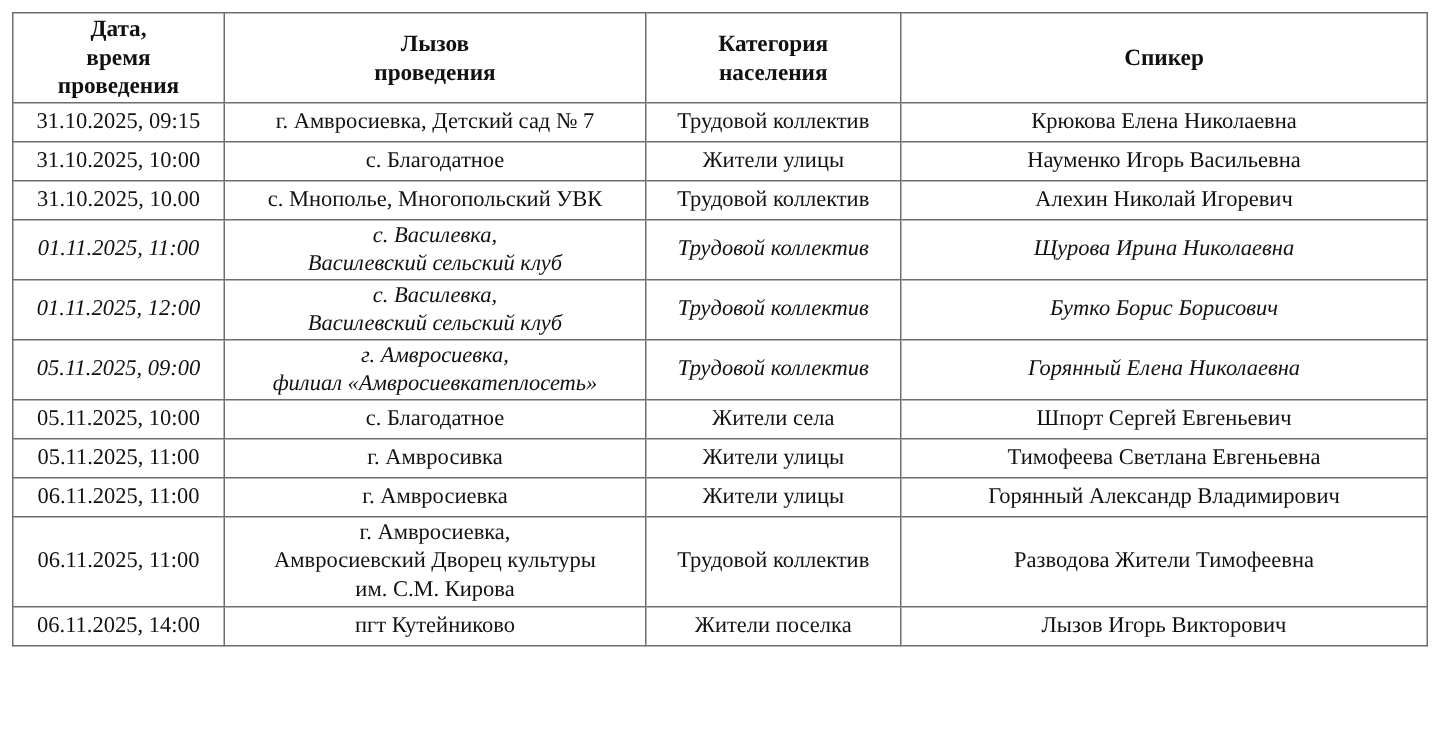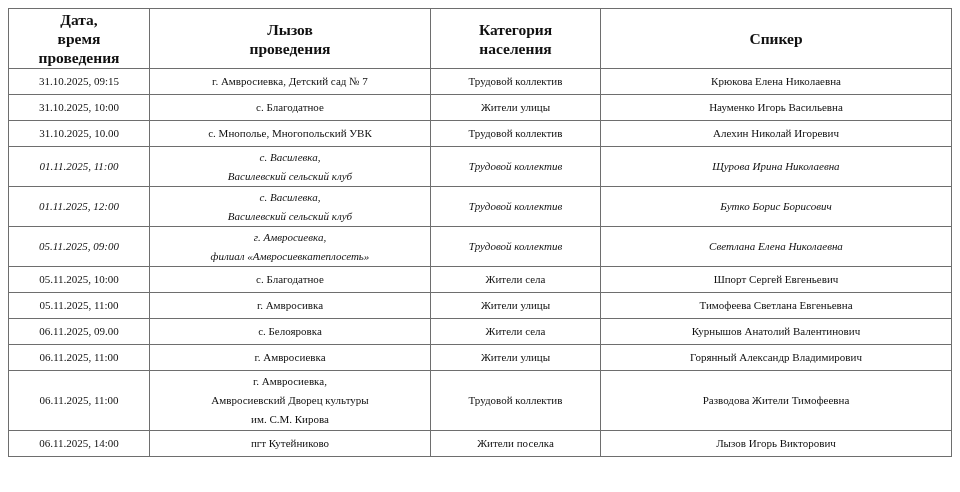--- a/index.html
+++ b/index.html
@@ -1,21 +1,21 @@
 <!DOCTYPE html>
 <html><head>
 <meta charset="utf-8">
 <style>
   html, body { margin: 0; padding: 0; background: #ffffff; }
   body { width: 960px; height: 492px; position: relative; overflow: hidden;
          font-family: "Liberation Serif", "DejaVu Serif", serif; color: #111; }
   table { position: absolute; left: 8px; top: 8px; border-collapse: collapse;
           table-layout: fixed; width: 943px; }
   td, th { border: 1px solid #6e6e6e; text-align: center; vertical-align: middle;
-           padding: 0 4px; font-size: 11px; line-height: 19px; }
+           padding: 0 4px; font-size: 15px; line-height: 19px; }
   th { font-weight: bold; font-size: 15.5px; line-height: 19px; }
   .line { display: block; }
   tr.hdr { height: 60px; }
   tr.h1 { height: 26px; }
   tr.h2 { height: 40px; font-style: italic; }
   tr.h3 { height: 60px; }
 </style>
 </head>
 <body>
 
@@ -89,45 +89,37 @@
         <td>Трудовой коллектив</td>
         <td>Бутко Борис Борисович</td>
       </tr>
       <tr class="h2">
         <td>05.11.2025, 09:00</td>
         <td>
           <span class="line">г. Амвросиевка,</span>
           <span class="line">филиал «Амвросиевкатеплосеть»</span>
         </td>
         <td>Трудовой коллектив</td>
-        <td>Светлана Елена Николаевна</td>
+        <td>Горянный Елена Николаевна</td>
       </tr>
       <tr class="h1">
         <td>05.11.2025, 10:00</td>
         <td>
           <span class="line">с. Благодатное</span>
         </td>
         <td>Жители села</td>
         <td>Шпорт Сергей Евгеньевич</td>
       </tr>
       <tr class="h1">
         <td>05.11.2025, 11:00</td>
         <td>
           <span class="line">г. Амвросивка</span>
         </td>
         <td>Жители улицы</td>
         <td>Тимофеева Светлана Евгеньевна</td>
-      </tr>
-      <tr class="h1">
-        <td>06.11.2025, 09.00</td>
-        <td>
-          <span class="line">с. Белояровка</span>
-        </td>
-        <td>Жители села</td>
-        <td>Курнышов Анатолий Валентинович</td>
       </tr>
       <tr class="h1">
         <td>06.11.2025, 11:00</td>
         <td>
           <span class="line">г. Амвросиевка</span>
         </td>
         <td>Жители улицы</td>
         <td>Горянный Александр Владимирович</td>
       </tr>
       <tr class="h3">

